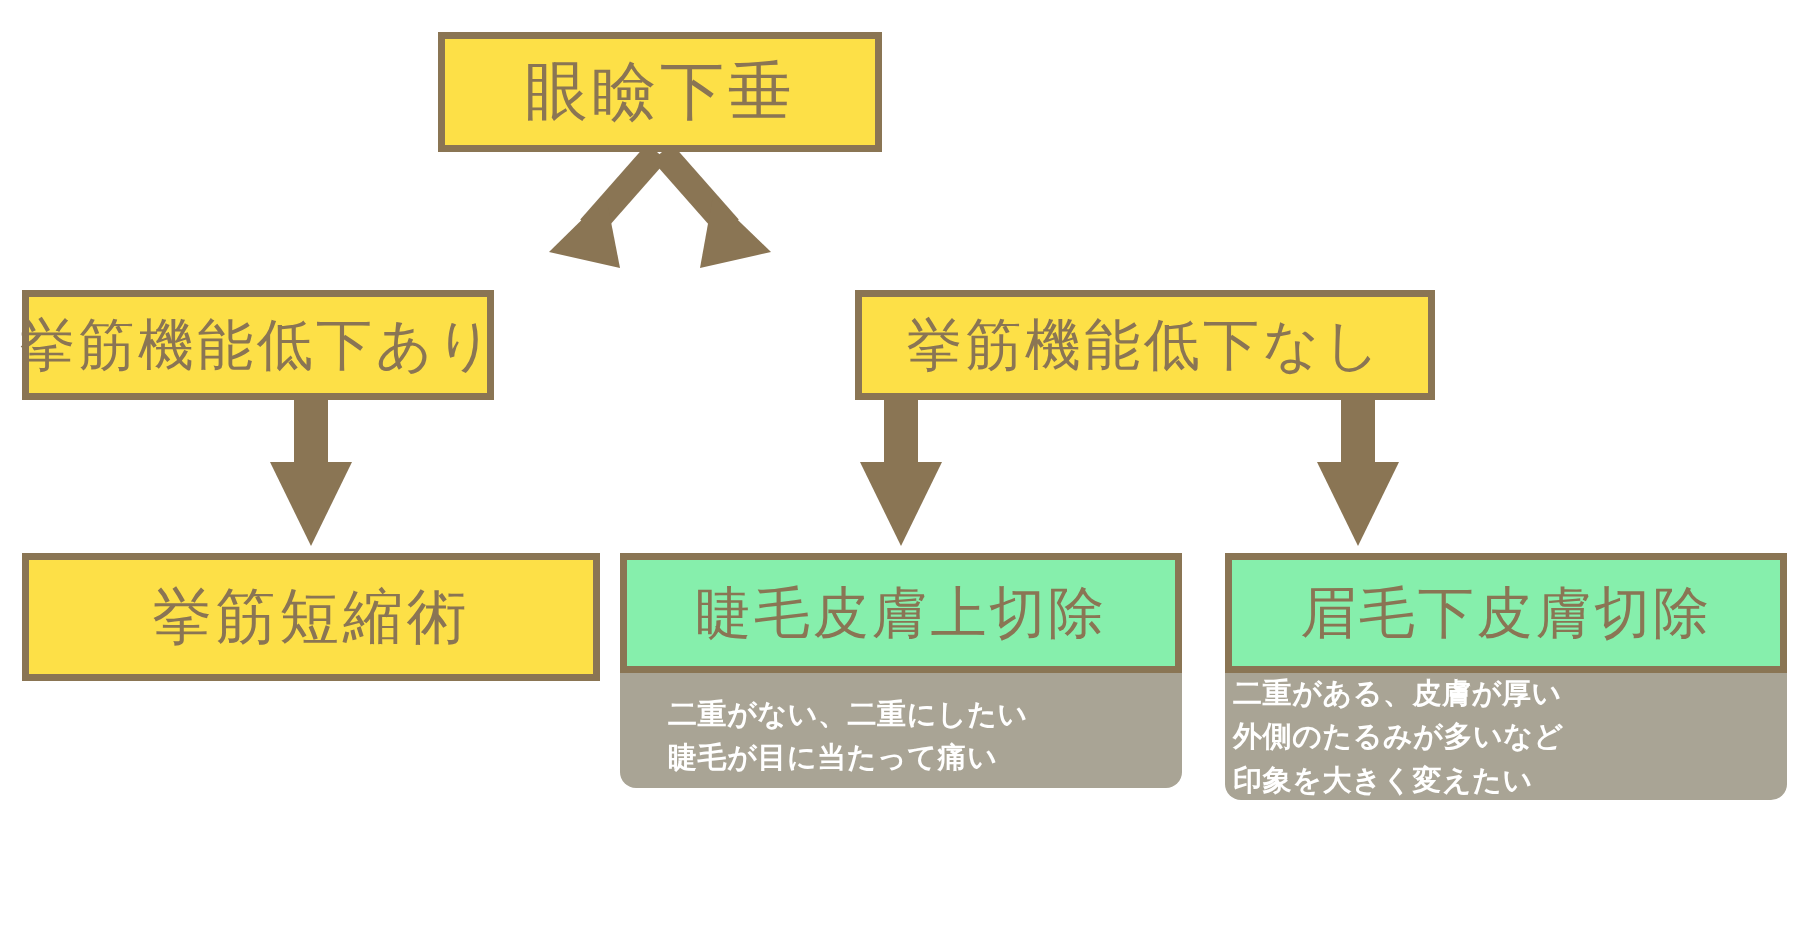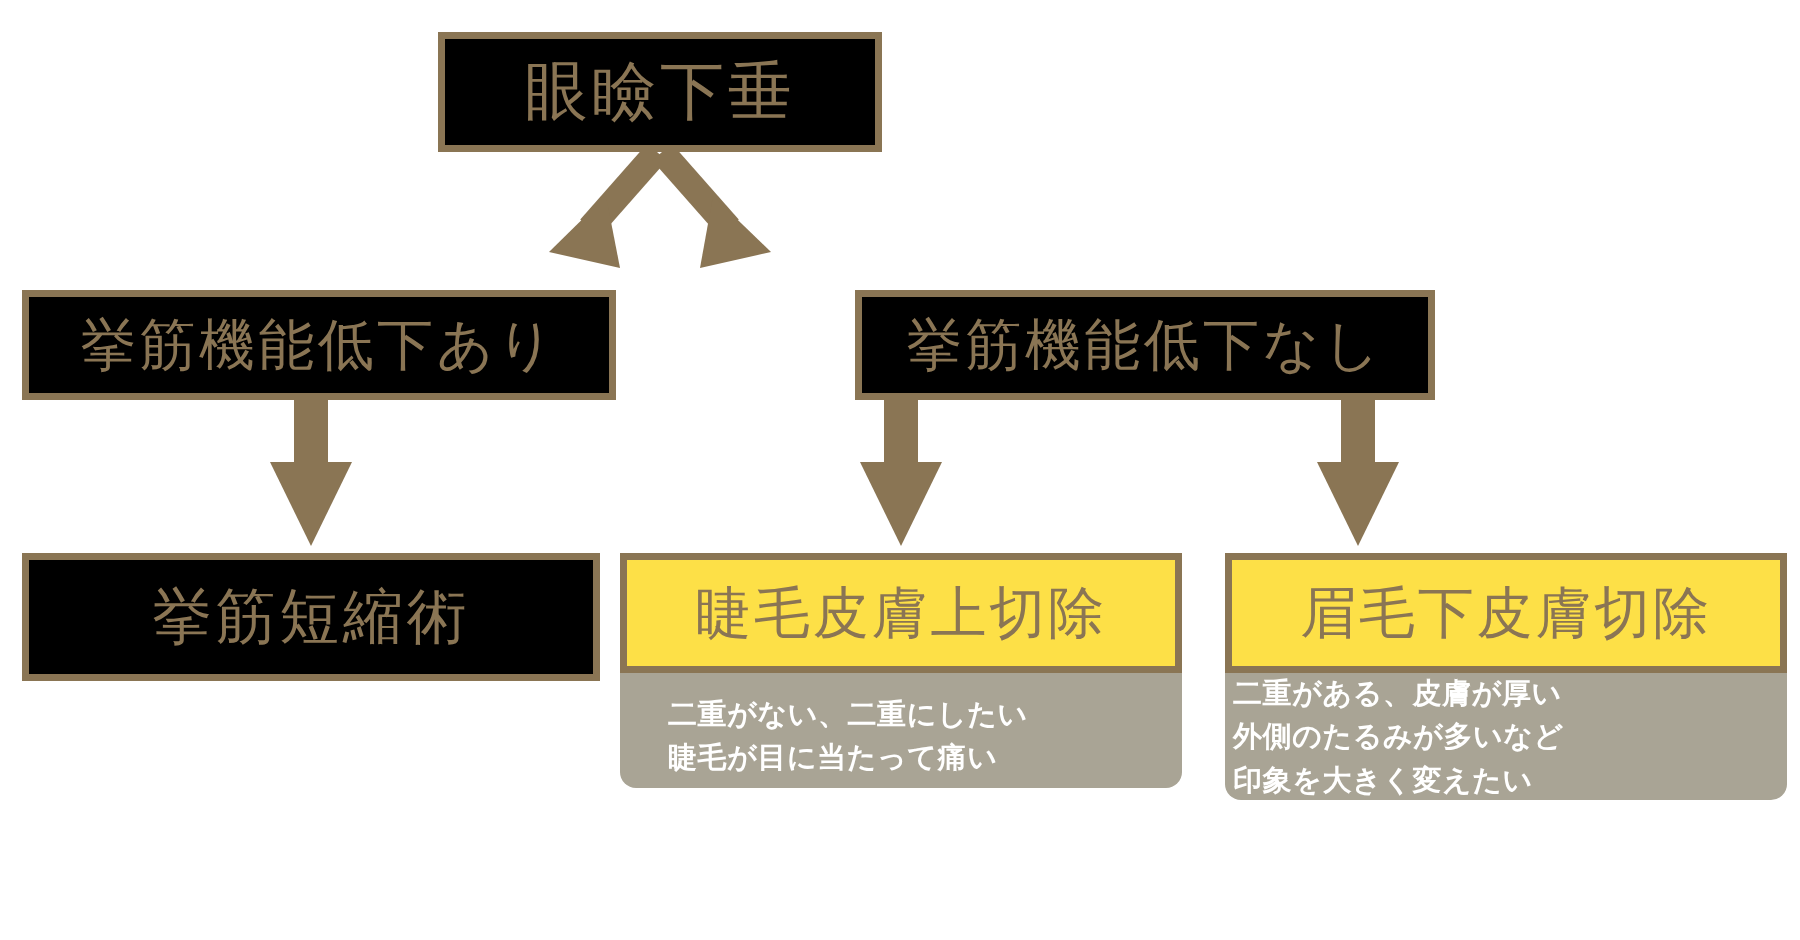--- a/index.html
+++ b/index.html
@@ -28,21 +28,21 @@
     left: 0;
     top: 0;
     width: 1800px;
     height: 940px;
     pointer-events: none;
   }
 
   .node {
     position: absolute;
     box-sizing: border-box;
-    background: #000000;
+    background: #fde047;
     border: 7px solid #8a7554;
     display: flex;
     align-items: center;
     justify-content: center;
     color: #8a7554;
     font-family: "Liberation Serif", "DejaVu Serif", serif;
     letter-spacing: 0.06em;
     white-space: nowrap;
     line-height: 1;
   }
@@ -53,21 +53,21 @@
     top: 32px;
     width: 444px;
     height: 120px;
     font-size: 64px;
   }
 
   
   #node-levator-weak {
     left: 22px;
     top: 290px;
-    width: 594px;
+    width: 472px;
     height: 110px;
     font-size: 56px;
   }
   #node-levator-ok {
     left: 855px;
     top: 290px;
     width: 580px;
     height: 110px;
     font-size: 56px;
   }
@@ -88,21 +88,21 @@
     font-size: 60px;
   }
 
   
   .card {
     position: absolute;
     box-sizing: border-box;
   }
   .card-head {
     box-sizing: border-box;
-    background: #fde047;
+    background: #86efac;
     border: 7px solid #8a7554;
     height: 120px;
     display: flex;
     align-items: center;
     justify-content: center;
     color: #8a7554;
     font-size: 56px;
     letter-spacing: 0.05em;
     white-space: nowrap;
     font-family: "Liberation Serif", "DejaVu Serif", serif;

